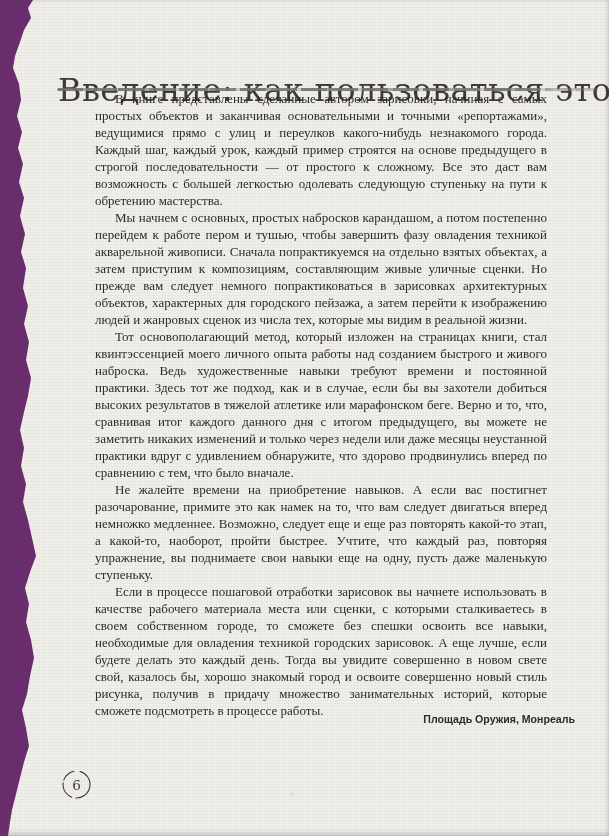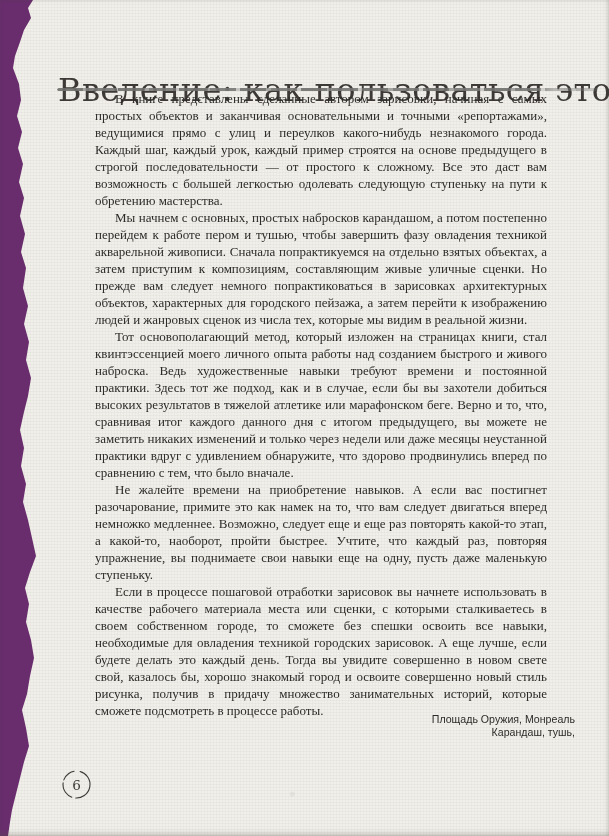--- a/index.html
+++ b/index.html
@@ -43,21 +43,21 @@
     font-size:13px;line-height:17px;color:#2d2b29;
     text-align:justify;
   }
   .body-text p{margin:0;text-indent:20px;}
   .artwork-caption{
     position:absolute;right:34px;top:713px;width:420px;
     font-family:"Liberation Sans", sans-serif;
     font-size:10.6px;line-height:13.2px;color:#2d2b29;
     text-align:right;
   }
-  .artwork-caption .cap-title{font-weight:normal;}
+  .artwork-caption .cap-title{font-weight:bold;}
   .page-number{
     position:absolute;left:58px;top:766px;width:37px;height:37px;
   }
   .page-number svg{position:absolute;left:0;top:0;}
   .page-number .num{
     position:absolute;left:0;top:0;width:37px;height:37px;
     display:flex;align-items:center;justify-content:center;
     font-family:"DejaVu Serif", serif;font-size:13.5px;color:#3c3937;
   }
 </style>
@@ -80,21 +80,20 @@
 <main class="body-text">
   <p>В книге представлены сделанные автором зарисовки, начиная с самых простых объектов и заканчивая основательными и точными «репортажами», ведущимися прямо с улиц и переулков какого-нибудь незнакомого города. Каждый шаг, каждый урок, каждый пример строятся на основе предыдущего в строгой последовательности — от простого к сложному. Все это даст вам возможность с большей легкостью одолевать следующую ступеньку на пути к обретению мастерства.</p>
   <p>Мы начнем с основных, простых набросков карандашом, а потом постепенно перейдем к работе пером и тушью, чтобы завершить фазу овладения техникой акварельной живописи. Сначала попрактикуемся на отдельно взятых объектах, а затем приступим к композициям, составляющим живые уличные сценки. Но прежде вам следует немного попрактиковаться в зарисовках архитектурных объектов, характерных для городского пейзажа, а затем перейти к изображению людей и жанровых сценок из числа тех, которые мы видим в реальной жизни.</p>
   <p>Тот основополагающий метод, который изложен на страницах книги, стал квинтэссенцией моего личного опыта работы над созданием быстрого и живого наброска. Ведь художественные навыки требуют времени и постоянной практики. Здесь тот же подход, как и в случае, если бы вы захотели добиться высоких результатов в тяжелой атлетике или марафонском беге. Верно и то, что, сравнивая итог каждого данного дня с итогом предыдущего, вы можете не заметить никаких изменений и только через недели или даже месяцы неустанной практики вдруг с удивлением обнаружите, что здорово продвинулись вперед по сравнению с тем, что было вначале.</p>
   <p>Не жалейте времени на приобретение навыков. А если вас постигнет разочарование, примите это как намек на то, что вам следует двигаться вперед немножко медленнее. Возможно, следует еще и еще раз повторять какой-то этап, а какой-то, наоборот, пройти быстрее. Учтите, что каждый раз, повторяя упражнение, вы поднимаете свои навыки еще на одну, пусть даже маленькую ступеньку.</p>
   <p>Если в процессе пошаговой отработки зарисовок вы начнете использовать в качестве рабочего материала места или сценки, с которыми сталкиваетесь в своем собственном городе, то сможете без спешки освоить все навыки, необходимые для овладения техникой городских зарисовок. А еще лучше, если будете делать это каждый день. Тогда вы увидите совершенно в новом свете свой, казалось бы, хорошо знакомый город и освоите совершенно новый стиль рисунка, получив в придачу множество занимательных историй, которые сможете подсмотреть в процессе работы.</p>
 </main>
 
 <div class="artwork-caption">
   <div class="cap-title">Площадь Оружия, Монреаль</div>
-  <div>Карандаш, тушь,</div>
 </div>
 
 <div class="page-number">
   <svg width="37" height="37" viewBox="0 0 37 37" aria-hidden="true">
     <circle cx="18.5" cy="18.5" r="13.5" fill="none" stroke="#3c3937" stroke-width="1.1" stroke-dasharray="30 4 18 3 14 6" stroke-linecap="round" transform="rotate(-35 18.5 18.5)"></circle>
   </svg>
   <span class="num">6</span>
 </div>
 
 <div class="page-edge-shadow"></div>

